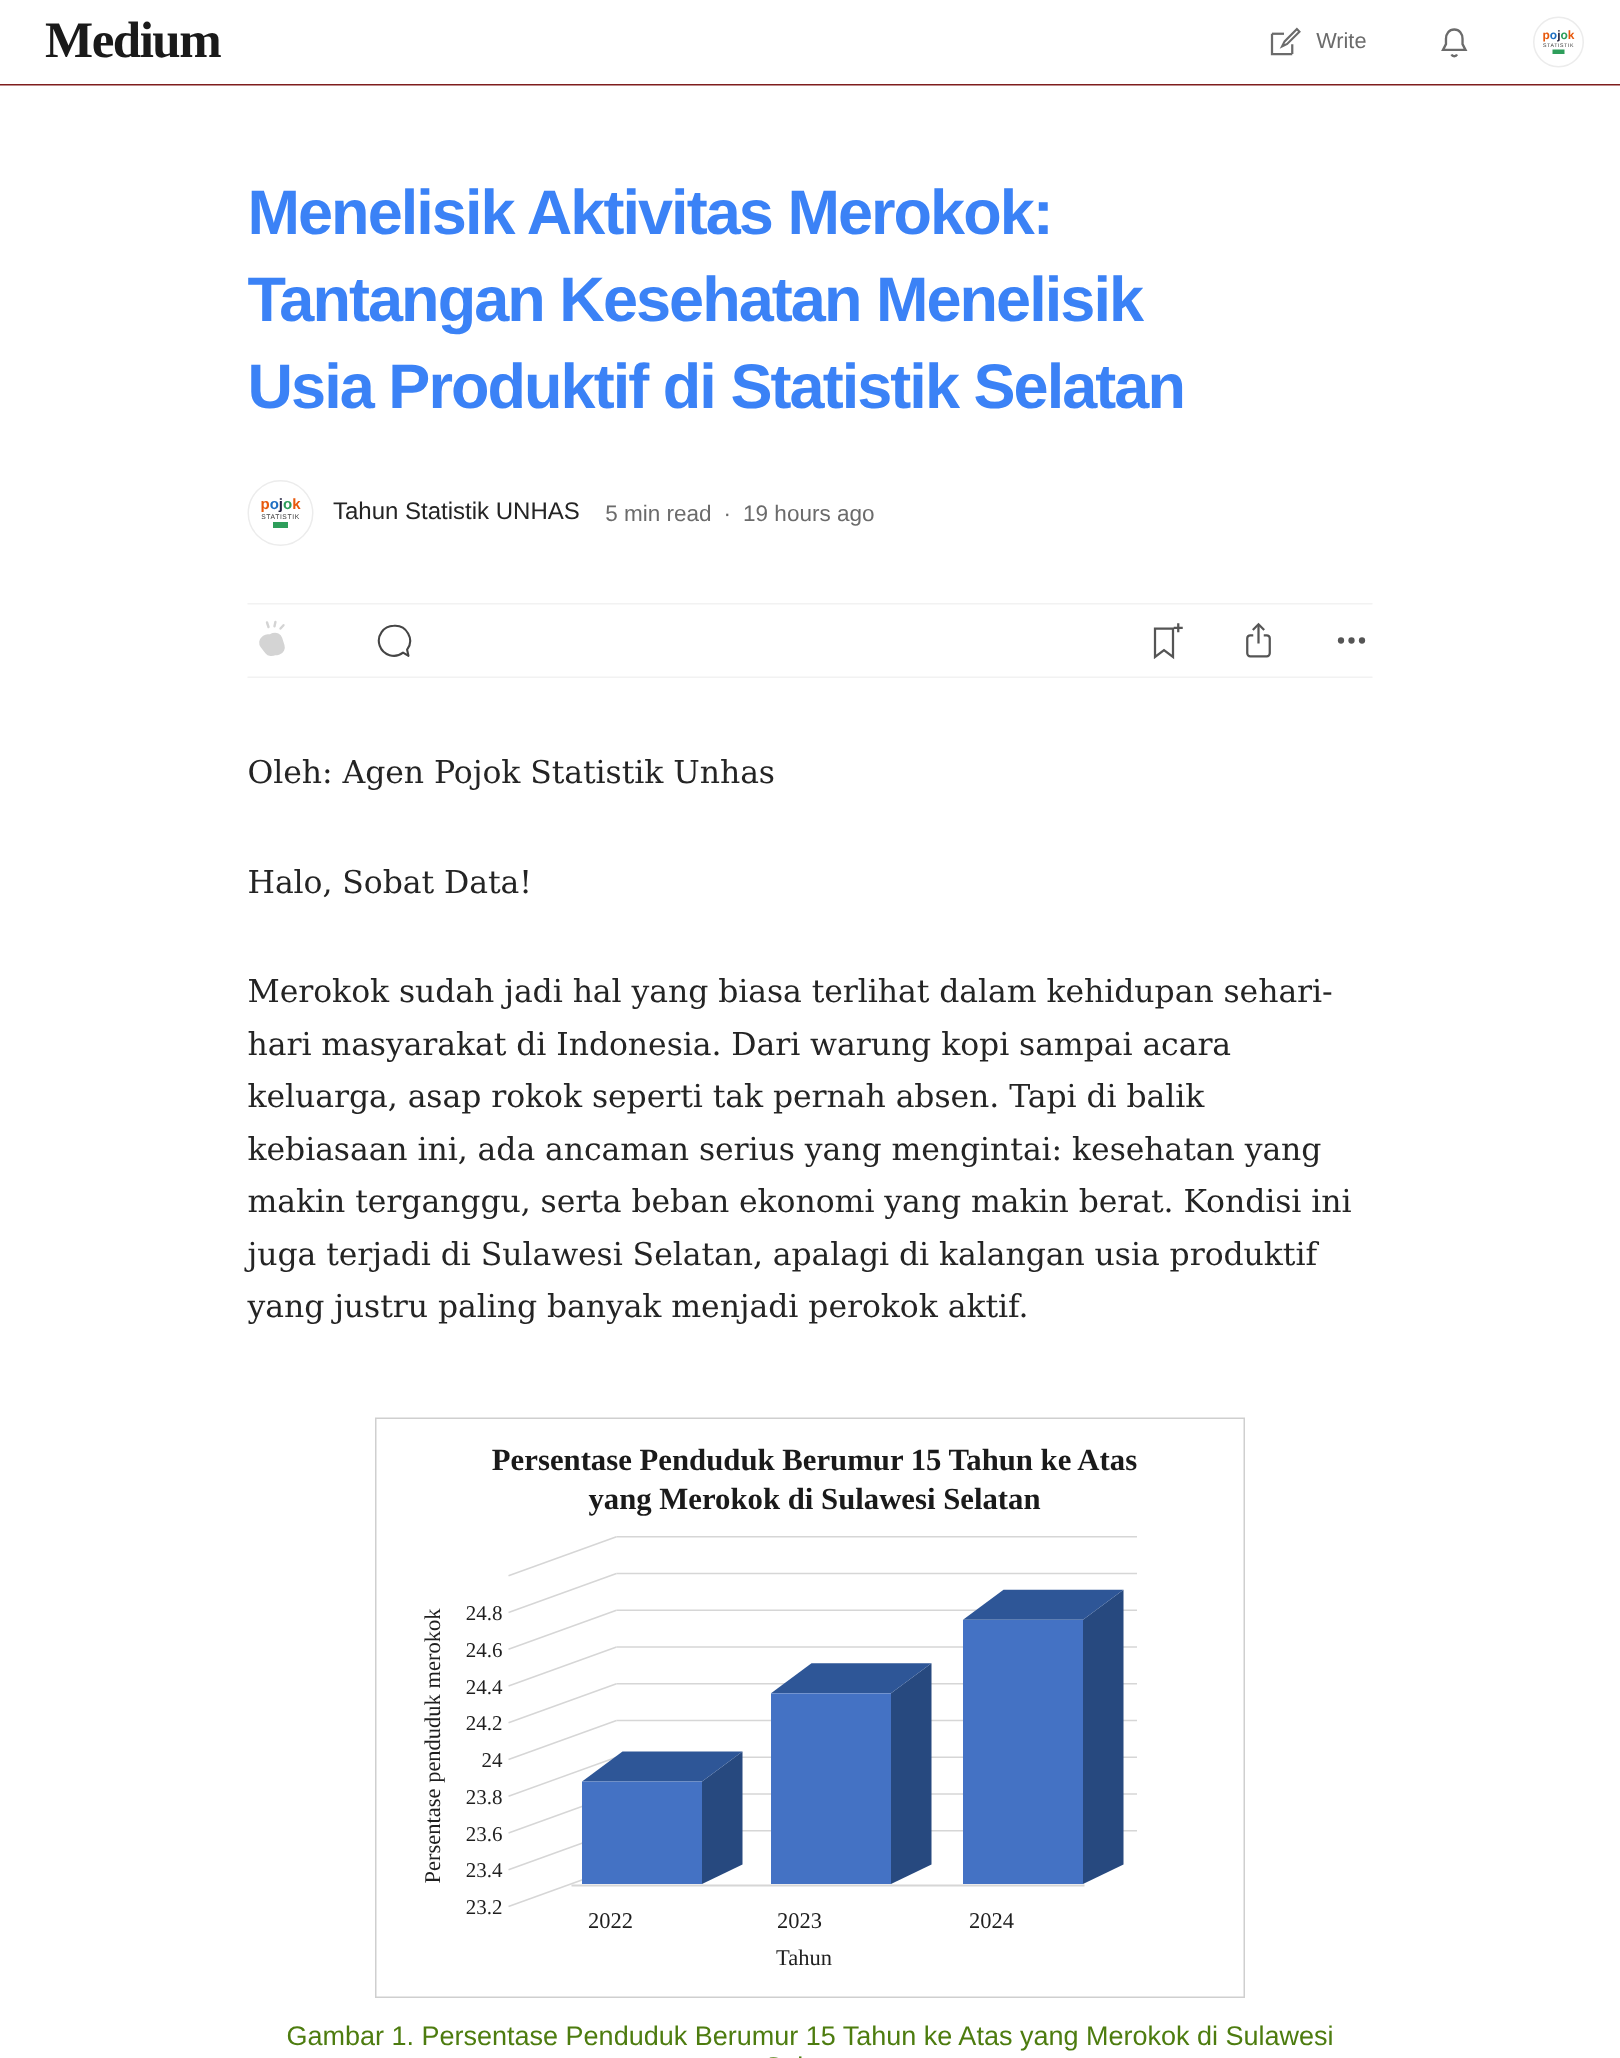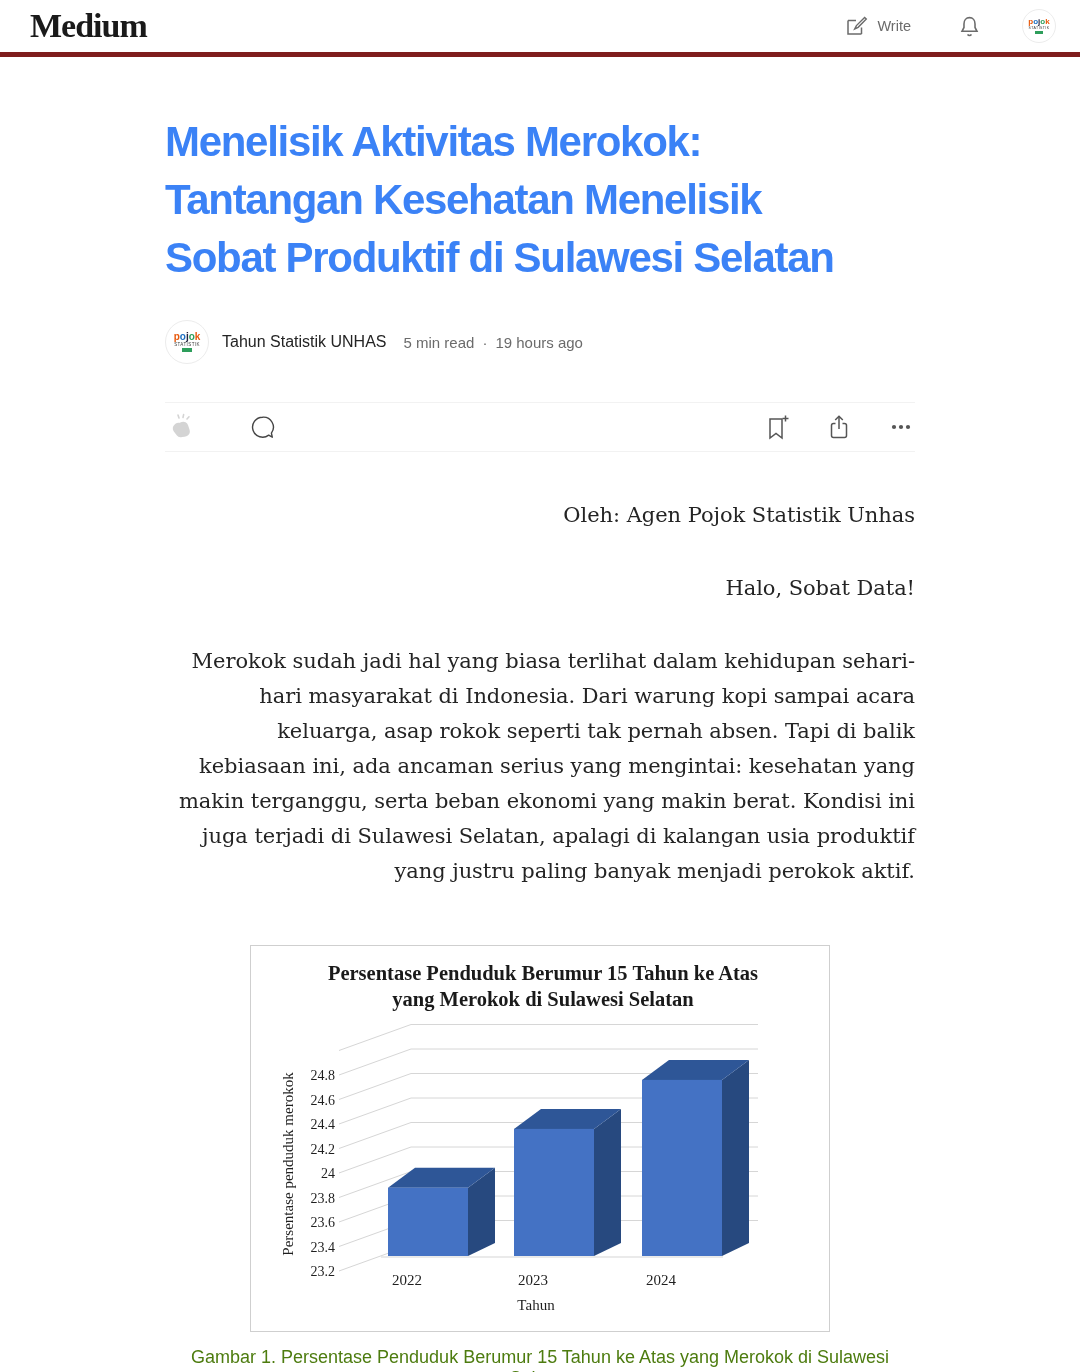--- a/index.html
+++ b/index.html
@@ -2,21 +2,21 @@
 <html><head>
 <meta charset="utf-8">
 <style>
   * { box-sizing: border-box; }
   html,body { margin:0; padding:0; background:#fff; color:#242424;
               font-family:"Liberation Sans", sans-serif; }
   .page { width:1080px; min-height:1372px; margin:0 auto; background:#fff; }
 
   
   .nav { height:57px; display:flex; align-items:center; padding:0 24px;
-         border-bottom:5px solid #7f1d1d; }
+         border-bottom:1px solid #7f1d1d; }
   .logo { font-family:"Liberation Serif", serif; font-weight:700; font-size:34px;
           letter-spacing:-1px; color:#1a1a1a; margin-left:6px; cursor:pointer; }
   .search-pill { margin-left:28px; width:260px; height:40px; background:#f9f9f9;
                  border-radius:20px; display:flex; align-items:center; padding:0 14px; }
   .search-pill svg { flex:0 0 auto; }
   .search-pill input { border:none; outline:none; background:transparent; margin-left:10px;
                        font-size:14.5px; color:#242424; width:190px;
                        font-family:"Liberation Sans", sans-serif; }
   .search-pill input::placeholder { color:#6b6b6b; }
   .nav-right { margin-left:auto; display:flex; align-items:center; }
@@ -52,21 +52,21 @@
   .meta-dot { margin:0 8px; }
 
   .action-bar { margin-top:38px; border-top:1px solid #f2f2f2; border-bottom:1px solid #f2f2f2;
                 height:50px; display:flex; align-items:center; }
   .action-left { display:flex; align-items:center; gap:52px; }
   .action-right { margin-left:auto; display:flex; align-items:center; gap:34px; }
   .icon-btn { cursor:pointer; display:flex; align-items:center; }
 
   .body-text { font-family:"DejaVu Serif","Liberation Serif",serif; font-size:21px;
                line-height:35px; color:#242424; letter-spacing:-0.05px; }
-  .body-text p { margin:0 0 38px 0;text-align:right; }
+  .body-text p { margin:0 0 38px 0; }
   .body-text p:first-child { margin-top:46px; }
 
   figure.chart-figure { margin:56px 0 0 0; }
   .chart-box { width:580px; height:387px; margin:0 auto; border:1px solid #cfcfcf;
                background:#fff; cursor:pointer; }
   figcaption { margin-top:15px; text-align:center; font-size:18px; color:#4d7c0f; }
 </style>
 </head>
 <body>
 
@@ -104,21 +104,21 @@
         <span class="mark"></span>
       </div>
     </div>
   </div>
 
   <div class="article">
 
     <h1 class="title">
       <span>Menelisik Aktivitas Merokok:</span>
       <span>Tantangan Kesehatan Menelisik</span>
-      <span>Sobat Produktif di Sulawesi Selatan</span>
+      <span>Usia Produktif di Statistik Selatan</span>
     </h1>
 
     <div class="author-row">
       <div class="avatar lg">
         <span class="word avatar-word"><span style="color: rgb(232, 89, 12);">p</span><span style="color: rgb(29, 111, 194);">o</span><span style="color: rgb(35, 35, 63);">j</span><span style="color: rgb(46, 158, 91);">o</span><span style="color: rgb(232, 89, 12);">k</span></span>
         <span class="subword">STATISTIK</span>
         <span class="mark"></span>
       </div>
       <div class="author-meta">
         <span class="author-name">Tahun Statistik UNHAS</span>

